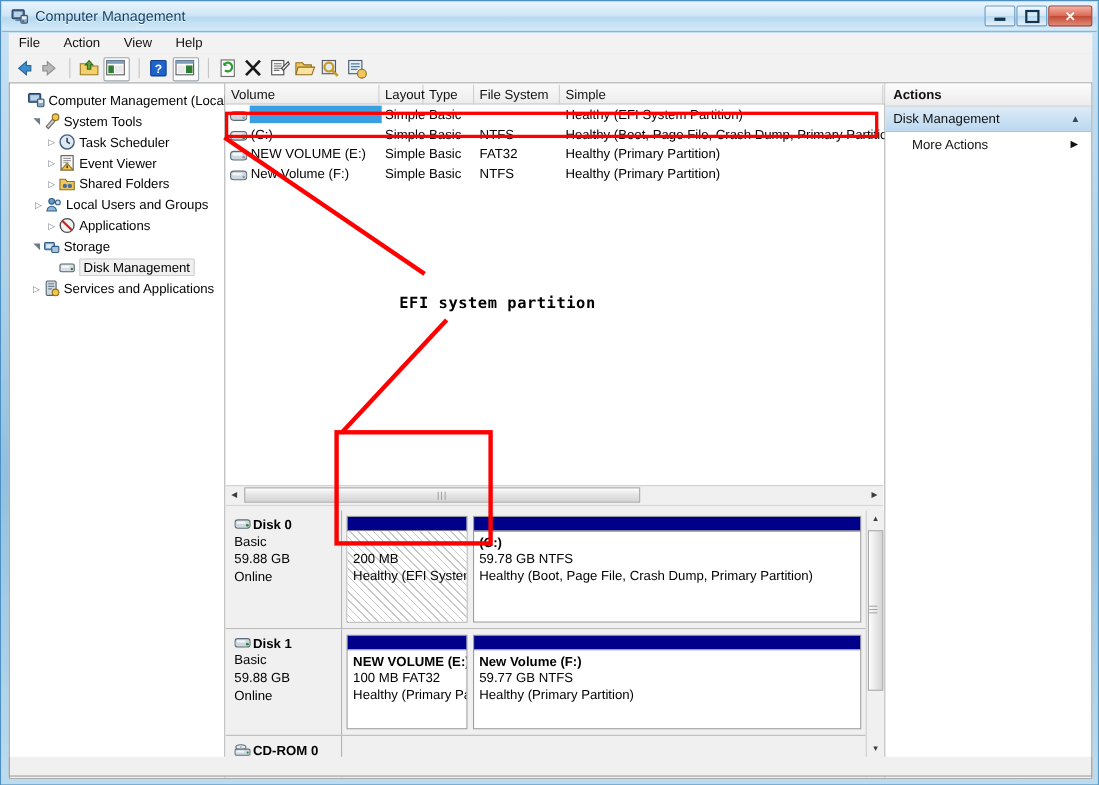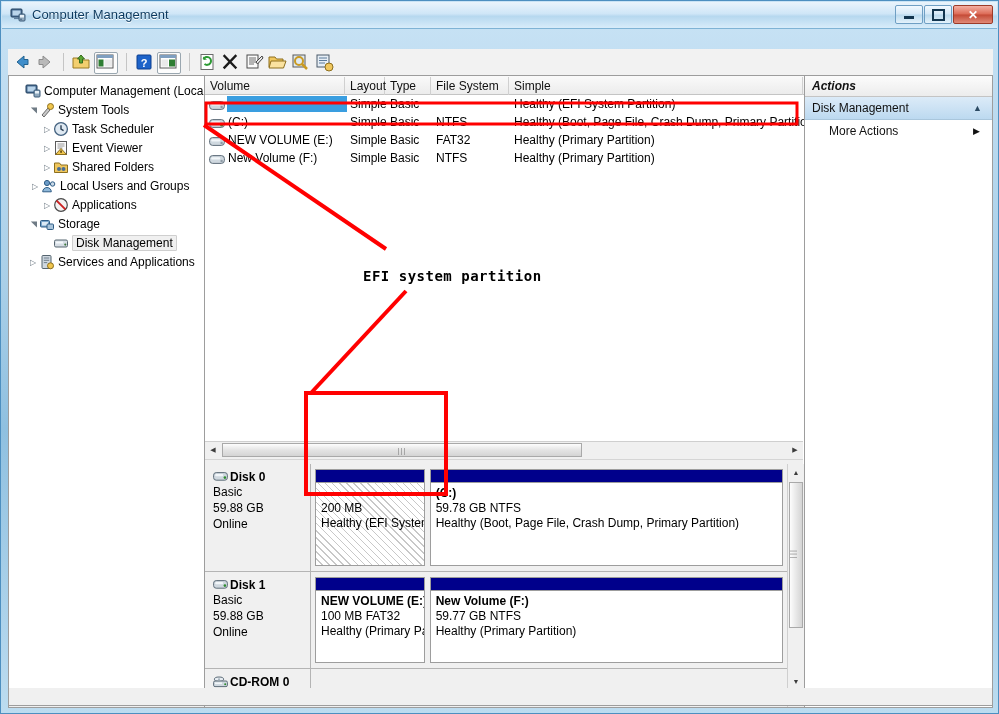--- a/index.html
+++ b/index.html
@@ -132,21 +132,21 @@
   .legend{
     position:absolute;left:0;bottom:0;width:582px;height:18px;line-height:18px;
     background:#f0f0f0;border-top:1px solid #b4b4b4;font-size:12px;color:#000;padding-left:4px;
     box-sizing:border-box;
   }
   .sw{display:inline-block;width:10px;height:11px;vertical-align:middle;margin-right:4px;position:relative;top:-1px;}
 
   
   .actions{position:absolute;left:796px;top:0;width:187px;height:631px;background:#ffffff;box-sizing:border-box;}
   .act-head{height:20px;line-height:20px;background:linear-gradient(180deg,#fcfcfc 0%,#ececec 100%);
-    border-bottom:1px solid #c4c4c4;font-weight:bold;font-size:12px;color:#111;padding-left:7px;font-style:italic;}
+    border-bottom:1px solid #c4c4c4;font-weight:bold;font-size:12px;color:#111;padding-left:7px;}
   .act-grp{height:22px;line-height:22px;background:linear-gradient(180deg,#dcebf8 0%,#bcd9f0 100%);
     border-bottom:1px solid #a9c6dc;font-size:12px;color:#111;padding-left:7px;position:relative;}
   .act-grp .chev{position:absolute;right:10px;top:0;font-size:9px;color:#2c4a63;}
   .act-item{height:22px;line-height:22px;font-size:12px;color:#111;padding-left:24px;position:relative;}
   .act-item .chev{position:absolute;right:12px;top:0;font-size:9px;color:#111;}
 
   
   .statusbar{position:absolute;left:7px;bottom:7px;width:985px;height:18px;background:#f0f0f0;border:1px solid #9d9d9d;border-top:none;box-sizing:border-box;}
   .sbthumb{position:absolute;background:linear-gradient(180deg,#fdfdfd 0%,#e4e4e4 50%,#d4d4d4 100%);border:1px solid #a9a9a9;box-sizing:border-box;}
   .sbthumb.vert{background:linear-gradient(90deg,#fdfdfd 0%,#e8e8e8 50%,#d4d4d4 100%);}
@@ -187,20 +187,26 @@
           <span class="glyph">
             <i class="max-sq"></i>
           </span>
         </div>
       <div class="wbtn close">
           <span class="glyph">✕</span>
         </div>
     </div>
   </div>
 
+  <div class="menubar">
+    <span class="mi">File</span>
+    <span class="mi">Action</span>
+    <span class="mi">View</span>
+    <span class="mi">Help</span>
+  </div>
 
   <div class="toolbar">
     <span class="tbi" style="margin-left:4px">
       <svg width="20" height="20" viewBox="0 0 20 20">
           <path d="M12 4 L5 10 L12 16 L12 12.5 L16 12.5 L16 7.5 L12 7.5 Z" fill="#3f8ecb" stroke="#23628f"></path>
         </svg>
     </span>
     <span class="tbi">
       <svg width="20" height="20" viewBox="0 0 20 20">
           <path d="M8 4 L15 10 L8 16 L8 12.5 L4 12.5 L4 7.5 L8 7.5 Z" fill="#b9b9b9" stroke="#8c8c8c"></path>

